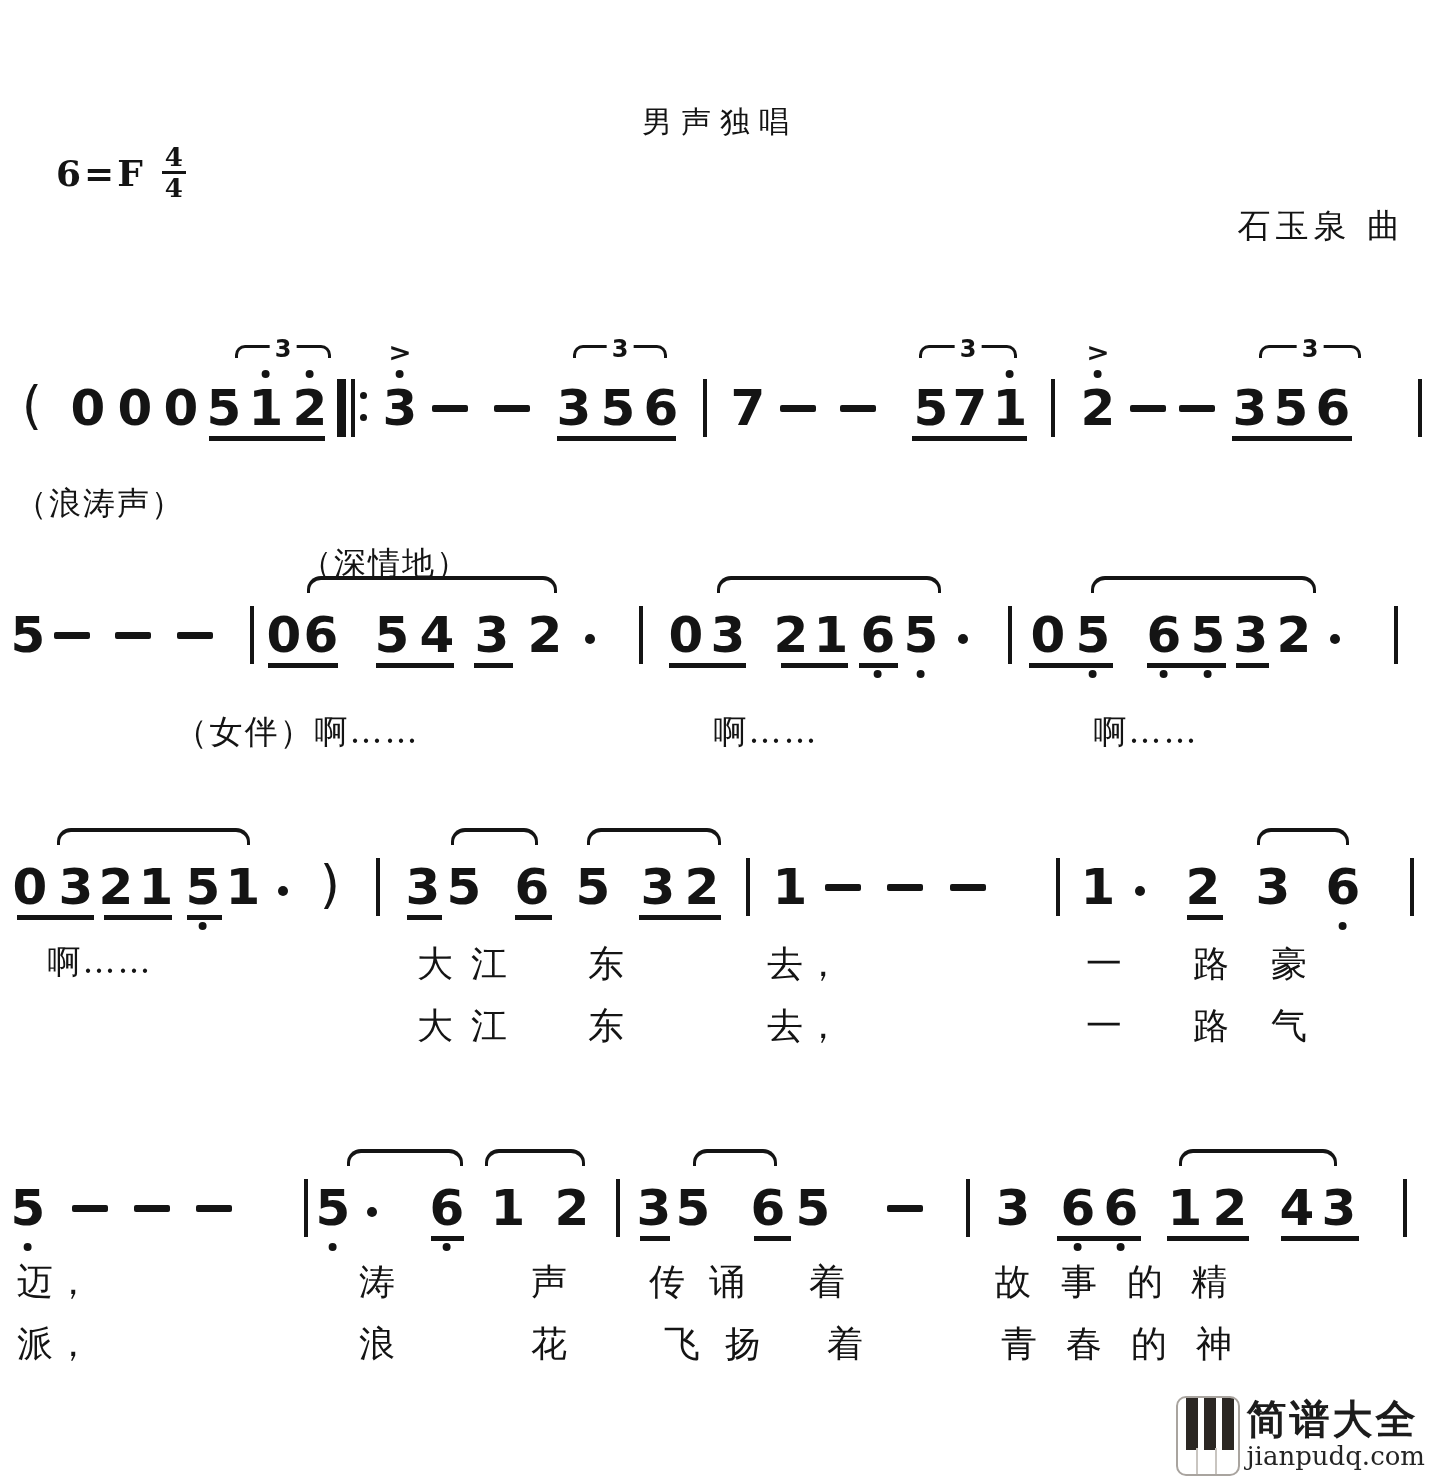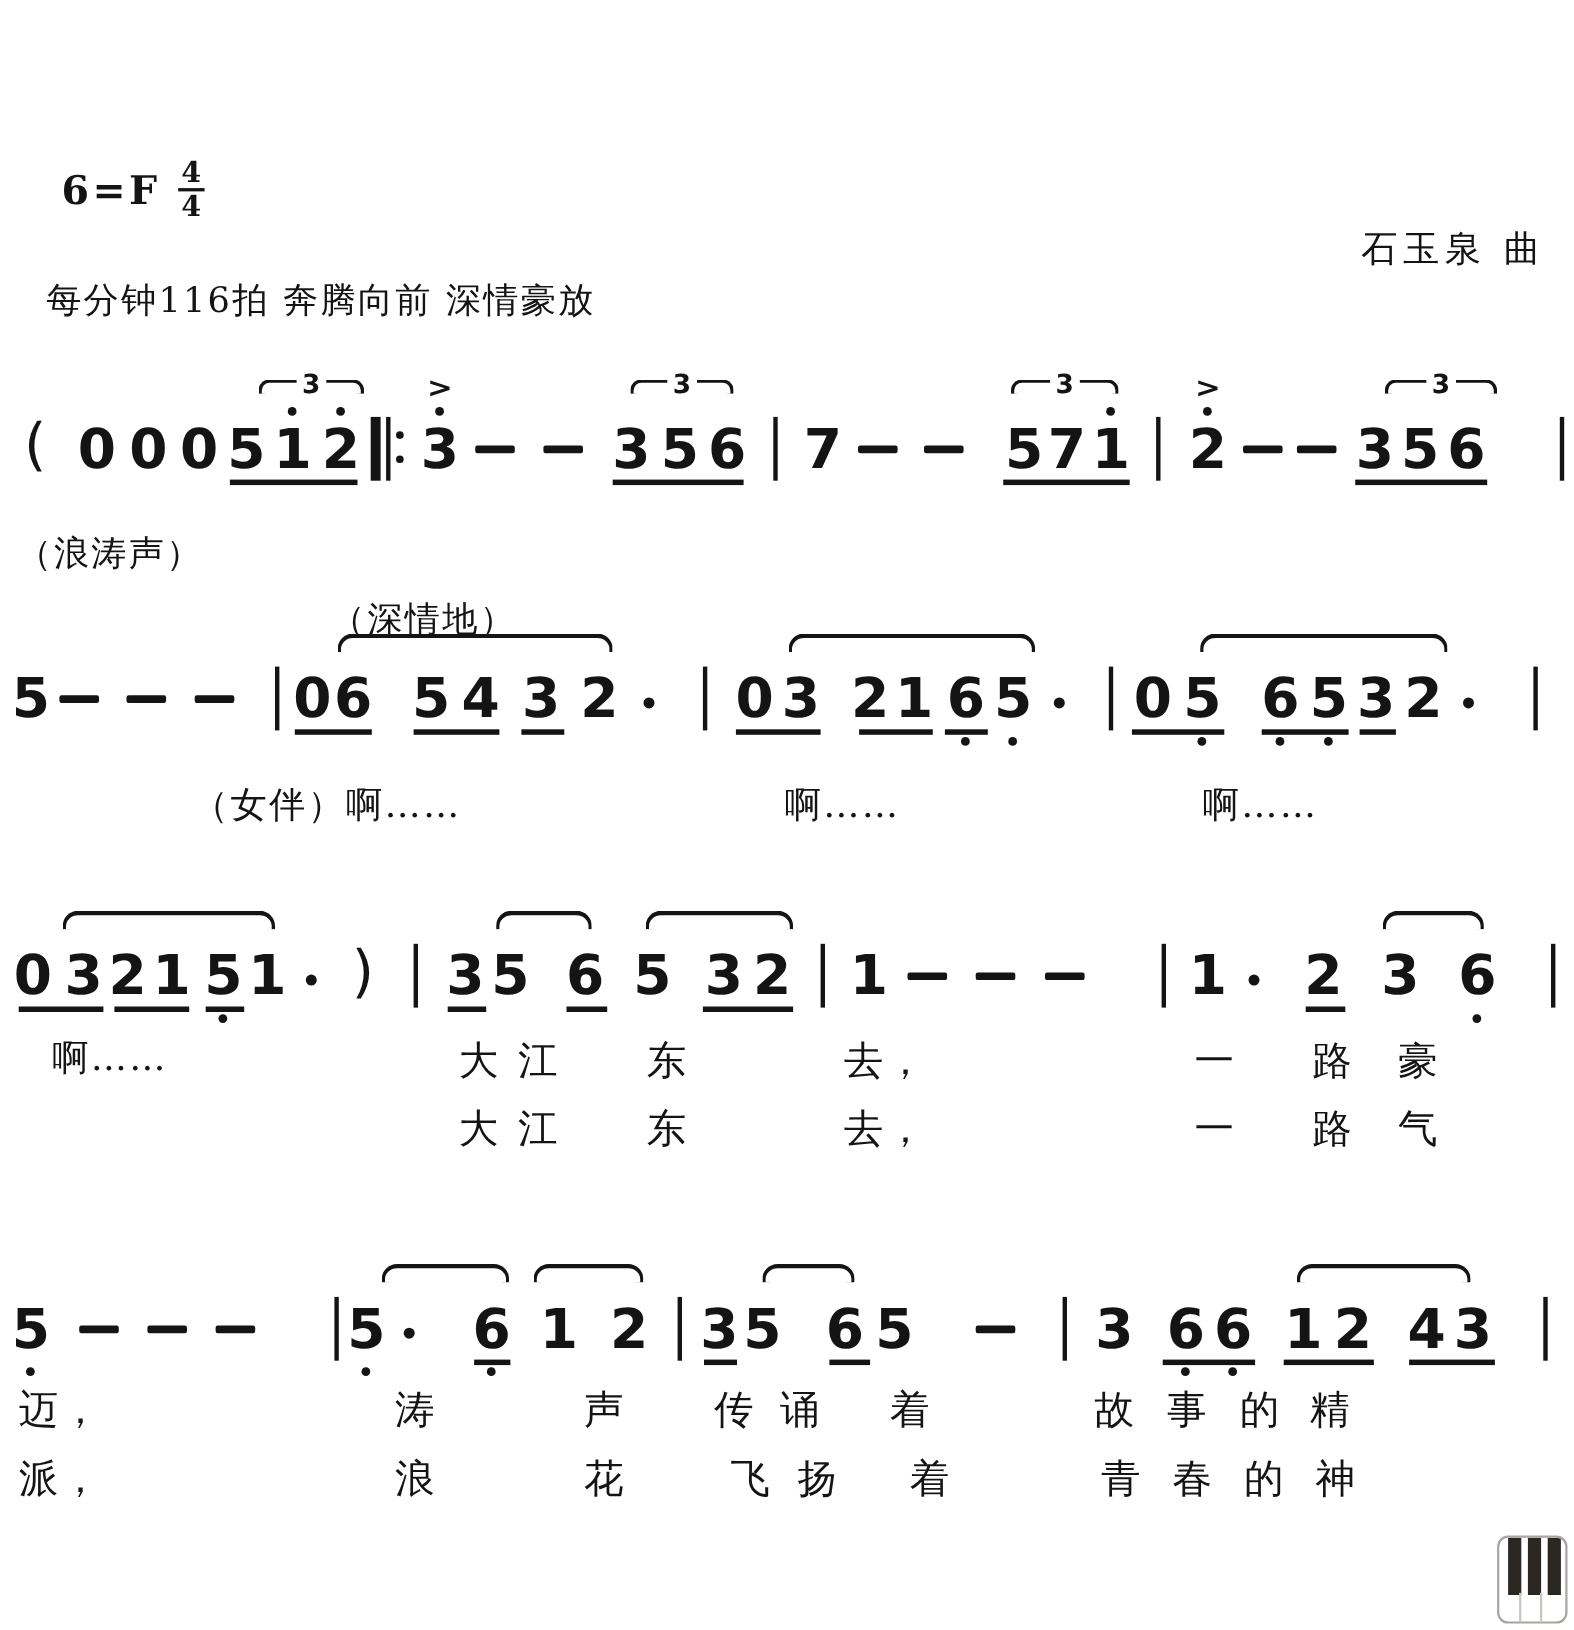--- a/index.html
+++ b/index.html
@@ -66,32 +66,32 @@
   .wkey.w1{left:18px;}.wkey.w2{left:37px;}
   .wm-text{display:flex;flex-direction:column;}
   .wm-title{font-size:40px;font-weight:700;letter-spacing:3px;line-height:46px;color:#1c1c1c;}
   .wm-url{font-size:26px;line-height:28px;color:#242424;}
 </style>
 </head>
 <body>
 
 <div class="page cjk">
 
+  <div class="subtitle">男声独唱</div>
 
   <div class="keysig">
     <span class="key">6=F</span>
     <span class="timesig">
       <span class="ts-top">4</span>
       <span class="ts-bottom">4</span>
     </span>
   </div>
 
   <div class="credit credit-2">石玉泉 曲</div>
 
-  <div class="tempo">每分钟116拍 奔腾向前 深情豪放</div>
 
   <div class="score">
       <div class="music-line" style="top: 383px;">
         <span class="tok paren" style="left: 32px;">(</span>
         <span class="tok num" style="left: 88px;">0</span>
         <span class="tok num" style="left: 135px;">0</span>
         <span class="tok num" style="left: 181px;">0</span>
         <span class="tok num" style="left: 224px;">5</span>
         <span class="tok num" style="left: 266px;">1<i class="oct-dot above"></i></span>
         <span class="tok num" style="left: 310px;">2<i class="oct-dot above"></i></span>
@@ -302,15 +302,19 @@
 
 
   <div class="watermark">
     <div class="piano-icon">
       <i class="bkey k1"></i>
       <i class="bkey k2"></i>
       <i class="bkey k3"></i>
       <i class="wkey w1"></i>
       <i class="wkey w2"></i>
     </div>
+    <div class="wm-text">
+      <div class="wm-title">简谱大全</div>
+      <div class="wm-url">jianpudq.com</div>
+    </div>
   </div>
 
 </div>
 
 </body></html>

